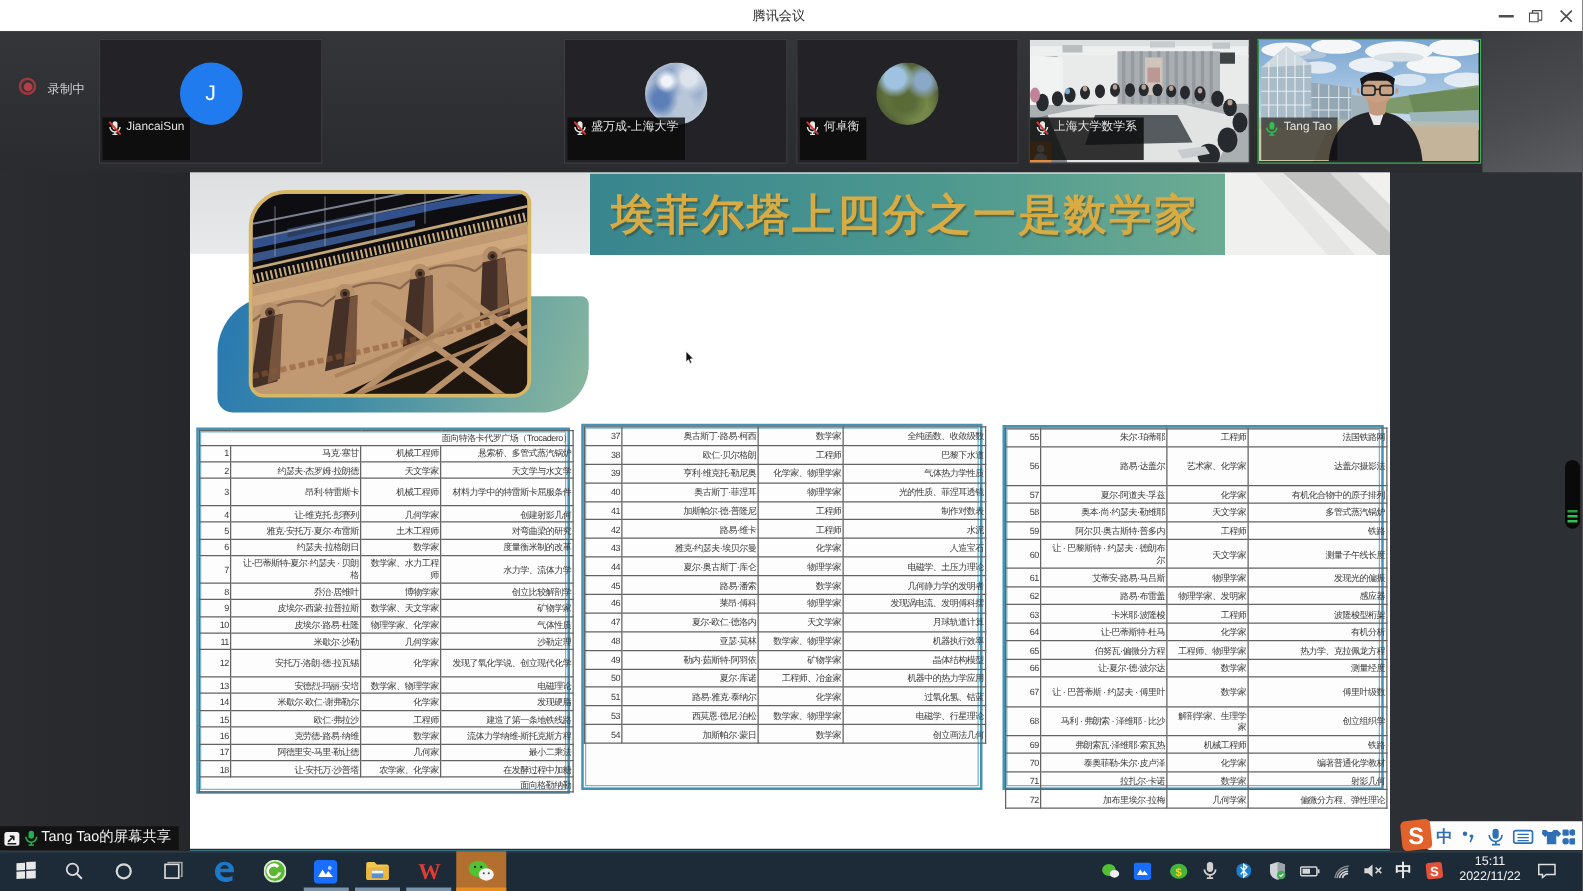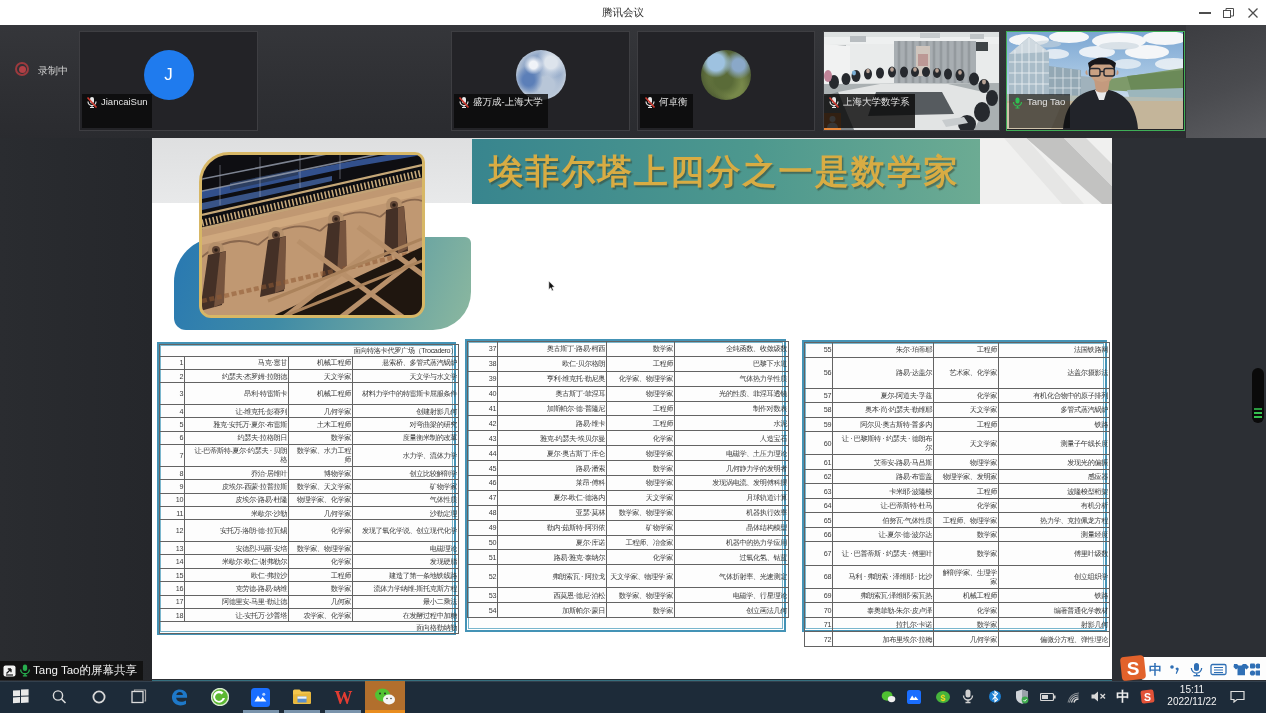--- a/index.html
+++ b/index.html
@@ -577,26 +577,20 @@
               <td>夏尔·库诺</td>
               <td>工程师、冶金家</td>
               <td>机器中的热力学应用</td>
             </tr>
             <tr style="height:14.9px">
               <td style="padding-left:4px">51</td>
               <td>路易·雅克·泰纳尔</td>
               <td>化学家</td>
               <td>过氧化氢、钴蓝</td>
             </tr>
-            <tr style="height:23px">
-              <td style="padding-left:4px">52</td>
-              <td>弗朗索瓦 · 阿拉戈</td>
-              <td>天文学家、物理学 家</td>
-              <td>气体折射率、光速测定</td>
-            </tr>
             <tr style="height:14.9px">
               <td style="padding-left:4px">53</td>
               <td>西莫恩·德尼·泊松</td>
               <td>数学家、物理学家</td>
               <td>电磁学、行星理论</td>
             </tr>
             <tr style="height:14.9px">
               <td style="padding-left:4px">54</td>
               <td>加斯帕尔·蒙日</td>
               <td>数学家</td>
@@ -669,21 +663,21 @@
               <td>波隆梭型桁架</td>
             </tr>
             <tr style="height:14.5px">
               <td style="padding-left:4px">64</td>
               <td>让-巴蒂斯特·杜马</td>
               <td>化学家</td>
               <td>有机分析</td>
             </tr>
             <tr style="height:14.5px">
               <td style="padding-left:4px">65</td>
-              <td>伯努瓦·气体性质</td>
+              <td>伯努瓦·偏微分方程</td>
               <td>工程师、物理学家</td>
               <td>热力学、克拉佩龙方程</td>
             </tr>
             <tr style="height:14.5px">
               <td style="padding-left:4px">66</td>
               <td>让-夏尔·德·波尔达</td>
               <td>数学家</td>
               <td>测量经度</td>
             </tr>
             <tr style="height:23.3px">

